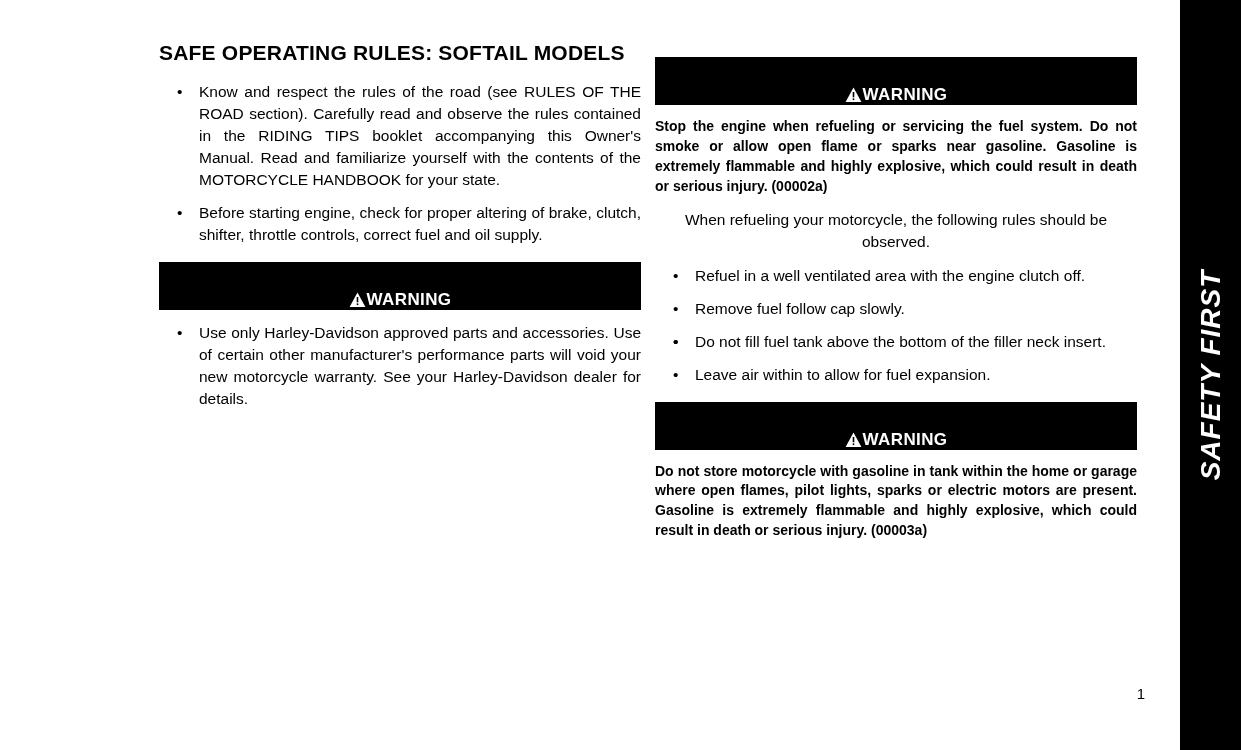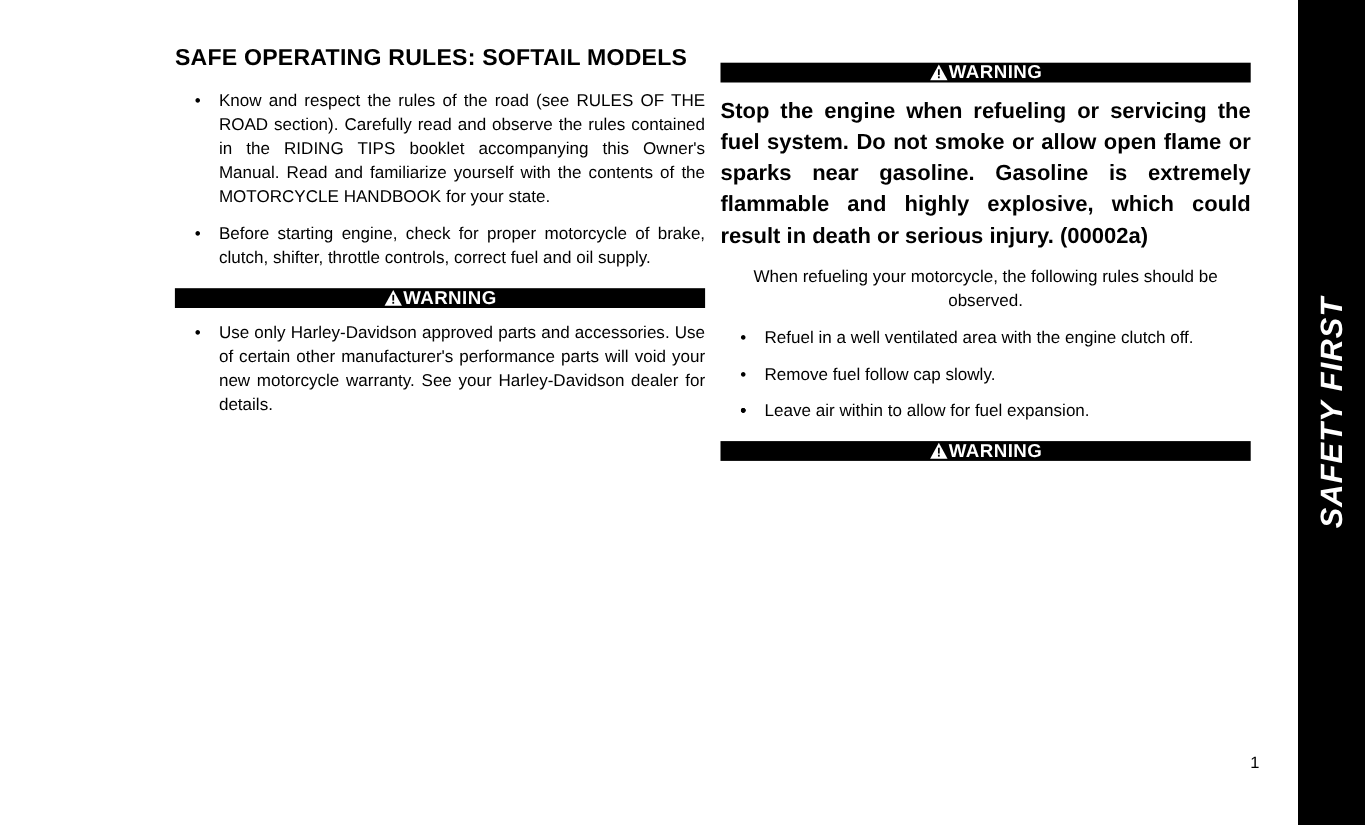--- a/index.html
+++ b/index.html
@@ -97,23 +97,23 @@
     left: 18px;
     top: 0;
     font-size: 15.5px;
     line-height: 1.42;
   }
 
   
   .warning-bar {
     background: #000000;
     color: #ffffff;
-    height: 18px;
+    height: 48px;
     display: flex;
-    align-items: center;
+    align-items: flex-end;
     justify-content: center;
     margin: 16px 0 12px 0;
   }
   .warning-bar .warn-inner {
     display: flex;
     align-items: center;
     gap: 1px;
   }
   .warning-bar .warn-tri {
     display: inline-block;
@@ -122,21 +122,21 @@
     position: relative;
   }
   .warning-bar .warn-tri svg { display: block; }
   .warning-bar .warn-text {
     font-size: 17px;
     font-weight: bold;
     letter-spacing: 0.4px;
   }
 
   p.warning-text {
-    font-size: 20px;
+    font-size: 14px;
     font-weight: bold;
     line-height: 1.42;
     margin: 0 0 12px 0;
     text-align: justify;
     text-justify: inter-word;
   }
 
   .page-number {
     position: absolute;
     right: 35px;
@@ -154,21 +154,21 @@
     <h1 class="section-title">SAFE OPERATING RULES: SOFTAIL MODELS</h1>
 
 
     <ul class="bullets">
       <li>
         <span class="bullet-dot">•</span>
         <span>Know and respect the rules of the road (see RULES OF THE ROAD section). Carefully read and observe the rules contained in the RIDING TIPS booklet accompanying this Owner's Manual. Read and familiarize yourself with the contents of the MOTORCYCLE HANDBOOK for your state.</span>
       </li>
       <li>
         <span class="bullet-dot">•</span>
-        <span>Before starting engine, check for proper motorcycle of brake, clutch, shifter, throttle controls, correct fuel and oil supply.</span>
+        <span>Before starting engine, check for proper altering of brake, clutch, shifter, throttle controls, correct fuel and oil supply.</span>
       </li>
     </ul>
 
     <div class="warning-bar">
       <span class="warn-inner">
         <span class="warn-tri">
           <svg width="17" height="16" viewBox="0 0 17 16">
             <polygon points="8.5,0.6 16.4,15 0.6,15" fill="#ffffff"></polygon>
             <rect x="7.7" y="5" width="1.6" height="5.3" fill="#000000"></rect>
             <rect x="7.7" y="11.4" width="1.6" height="1.7" fill="#000000"></rect>
@@ -214,40 +214,42 @@
       </li>
       <li>
         <span class="bullet-dot">•</span>
         <span>Remove fuel follow cap slowly.</span>
       </li>
       <li>
         <span class="bullet-dot">•</span>
       </li>
       <li>
         <span class="bullet-dot">•</span>
+        <span>Do not fill fuel tank above the bottom of the filler neck insert.</span>
       </li>
       <li>
         <span class="bullet-dot">•</span>
         <span>Leave air within to allow for fuel expansion.</span>
       </li>
     </ul>
 
     <div class="warning-bar">
       <span class="warn-inner">
         <span class="warn-tri">
           <svg width="17" height="16" viewBox="0 0 17 16">
             <polygon points="8.5,0.6 16.4,15 0.6,15" fill="#ffffff"></polygon>
             <rect x="7.7" y="5" width="1.6" height="5.3" fill="#000000"></rect>
             <rect x="7.7" y="11.4" width="1.6" height="1.7" fill="#000000"></rect>
           </svg>
         </span>
         <span class="warn-text">WARNING</span>
       </span>
     </div>
 
+    <p class="warning-text">Do not store motorcycle with gasoline in tank within the home or garage where open flames, pilot lights, sparks or electric motors are present. Gasoline is extremely flammable and highly explosive, which could result in death or serious injury. (00003a)</p>
 
   </div>
 
   <div class="page-number">1</div>
 
 </div>
 
 <div id="side-tab">
   <span class="side-label">SAFETY FIRST</span>
 </div>

